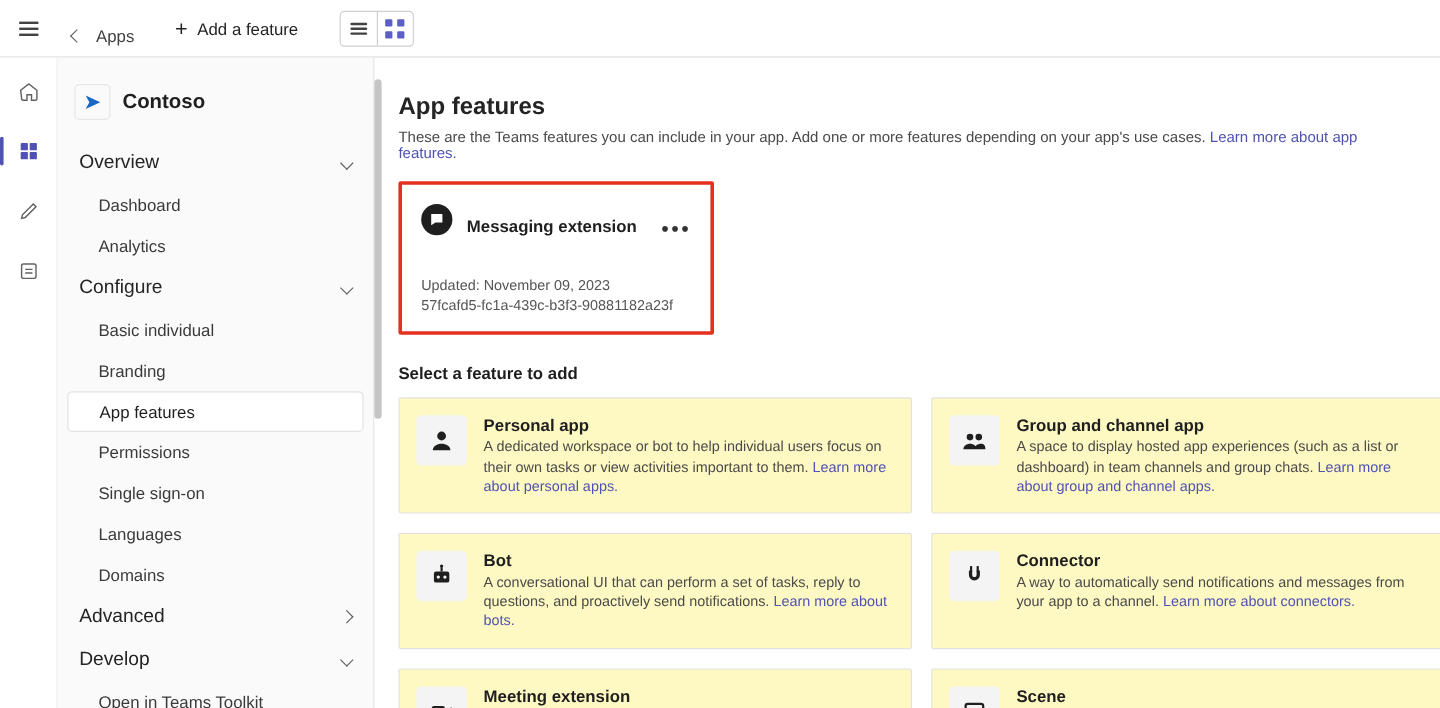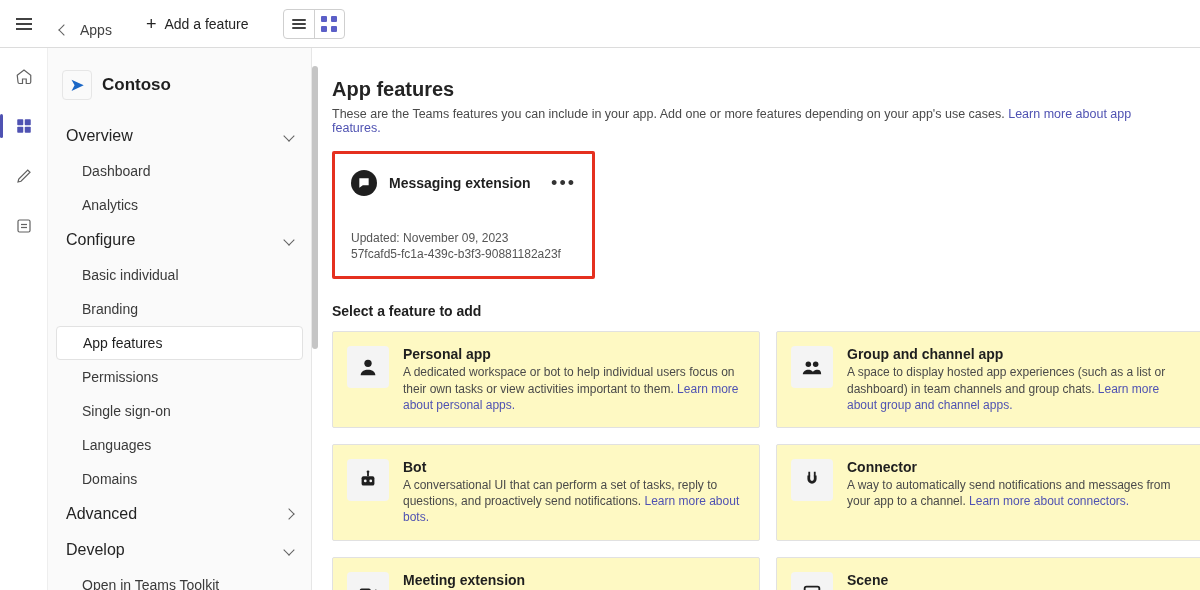--- a/index.html
+++ b/index.html
@@ -34,21 +34,21 @@
   .nav-item.selected { background:#fff; border:1px solid #e2e2e2; color:#1f1f1f;}
   .chev { display:inline-block; width:8px; height:8px; border-right:1.5px solid #616161; border-bottom:1.5px solid #616161; }
   .chev.down { transform:rotate(45deg);} .chev.right { transform:rotate(-45deg);}
 
   .main { position:absolute; left:312px; top:48px; width:888px; height:542px; overflow:hidden; }
   .main-inner { padding:30px 20px 20px 20px;}
   h1.page-title { font-size:20px; font-weight:700; margin-bottom:6px;}
   .page-sub { font-size:12.5px; color:#4a4a4a; margin-bottom:16px;}
   .page-sub a, .fdesc a { color:#4f52b2; text-decoration:none;}
   .highlight { width:263px; border:3px solid #e5301f; background:#fff; border-radius:2px; padding:16px 16px 14px;}
-  .hi-top { display:flex; align-items:center;}
+  .hi-top { display:flex; align-items:flex-end;}
   .msg-icon { width:26px; height:26px; border-radius:50%; background:#1f1f1f; color:#fff; display:flex; align-items:center; justify-content:center; font-size:14px; margin-right:12px;}
   .hi-title { font-size:14px; font-weight:700; color:#1f1f1f;}
   .dots { margin-left:auto; font-size:18px; letter-spacing:2px; color:#333; cursor:pointer; line-height:10px;}
   .hi-meta { margin-top:34px; font-size:12px; color:#555; line-height:1.35;}
   .section-head { font-size:14px; font-weight:700; margin-top:24px; margin-bottom:12px; color:#1f1f1f;}
   .grid2 { display:grid; grid-template-columns: 428px 428px; gap:16px;}
   .fcard { border:1px solid #e1e1e1; border-radius:2px; padding:14px 16px 14px 14px; display:flex; gap:14px; cursor:pointer; background:#fef9c3;}
   .ficon { width:42px; height:42px; background:#f4f4f4; border-radius:4px; display:flex; align-items:center; justify-content:center; font-size:20px; flex:0 0 42px;}
   .ftitle { font-size:14px; font-weight:700; margin-bottom:2px; color:#1f1f1f;}
   .fdesc { font-size:12px; color:#4a4a4a; line-height:1.35;}

